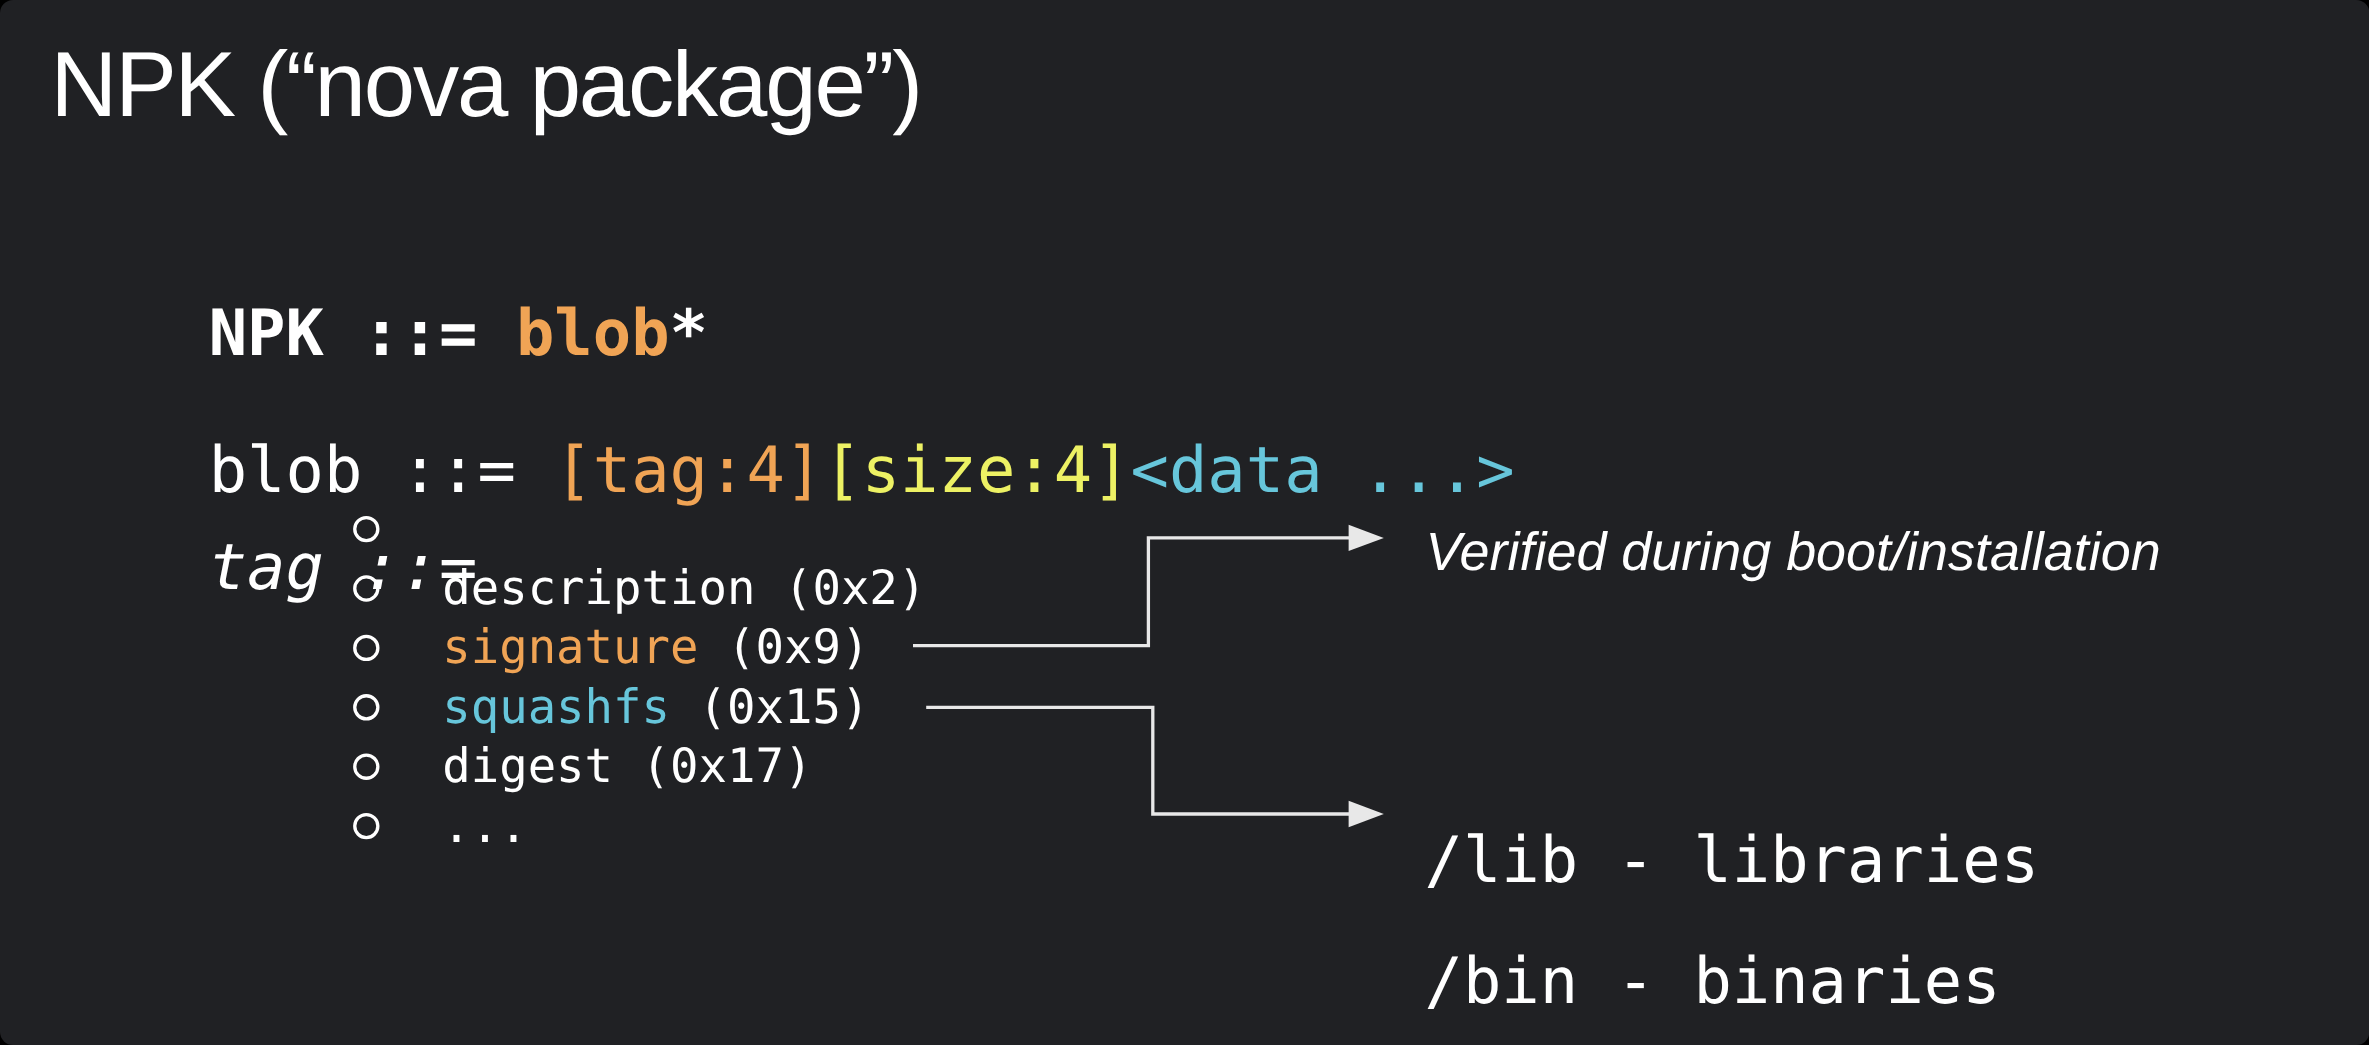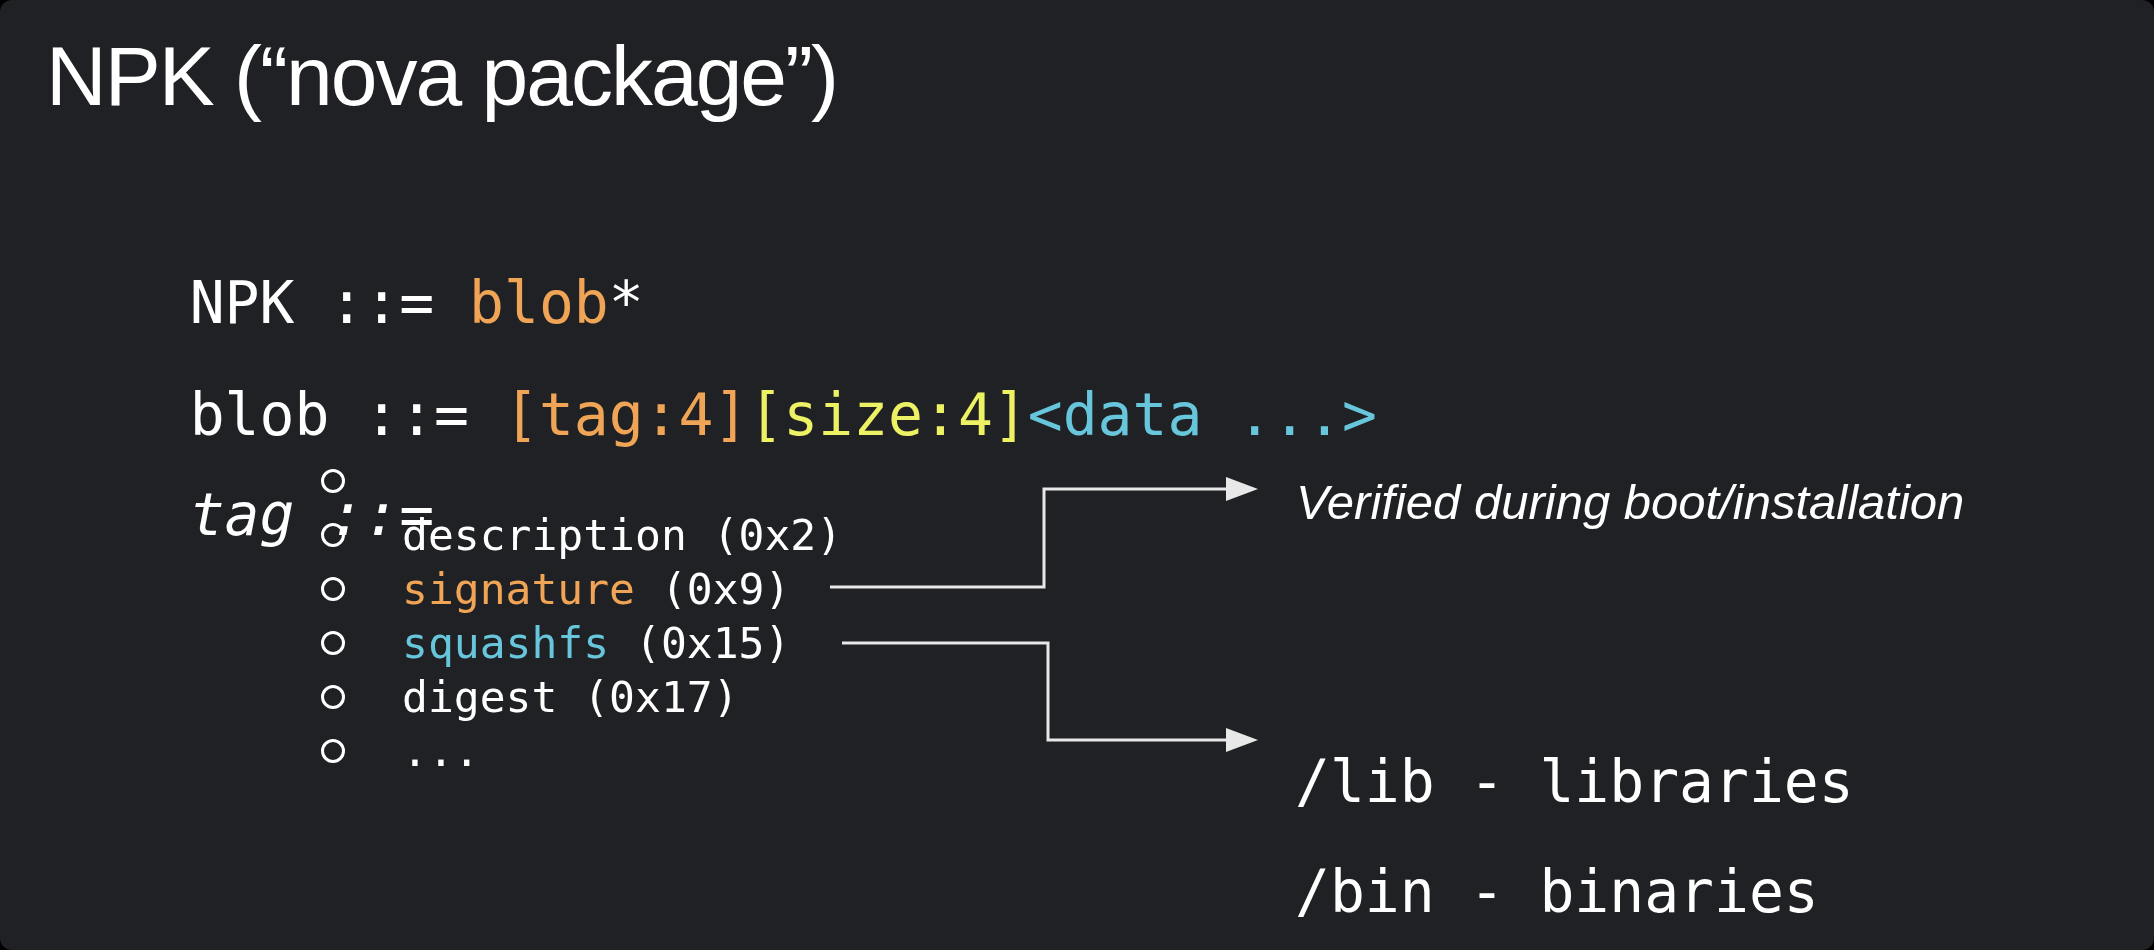--- a/index.html
+++ b/index.html
@@ -14,22 +14,22 @@
     border-radius:12px;
   }
   .title{
     position:absolute; left:46px; top:28px; margin:0;
     font-size:84px; font-weight:400; letter-spacing:-2px;
     color:var(--text); white-space:pre;
   }
   .mono{font-family:"DejaVu Sans Mono","Liberation Mono",monospace; white-space:pre;}
   .rule{position:absolute; left:50px; font-size:58px; line-height:58px;}
   .rule span{white-space:pre;}
-  .rule-npk{top:216px;}
-  .rule-blob{top:328px;}
+  .rule-npk{top:216px;font-weight:bold;}
+  .rule-blob{top:340px;}
   .rule-tag{top:428px;font-style:italic;}
   .c-white{color:var(--text);}
   .c-orange{color:var(--orange);}
   .c-yellow{color:var(--yellow);}
   .c-cyan{color:var(--cyan);}
   .taglist{position:absolute; left:321px; top:454px;}
   .trow{display:flex; align-items:center; height:54px;}
   .bullet{
     box-sizing:border-box; width:24px; height:24px; flex:0 0 24px;
     border:3px solid var(--text); border-radius:50%; margin-right:57px;

